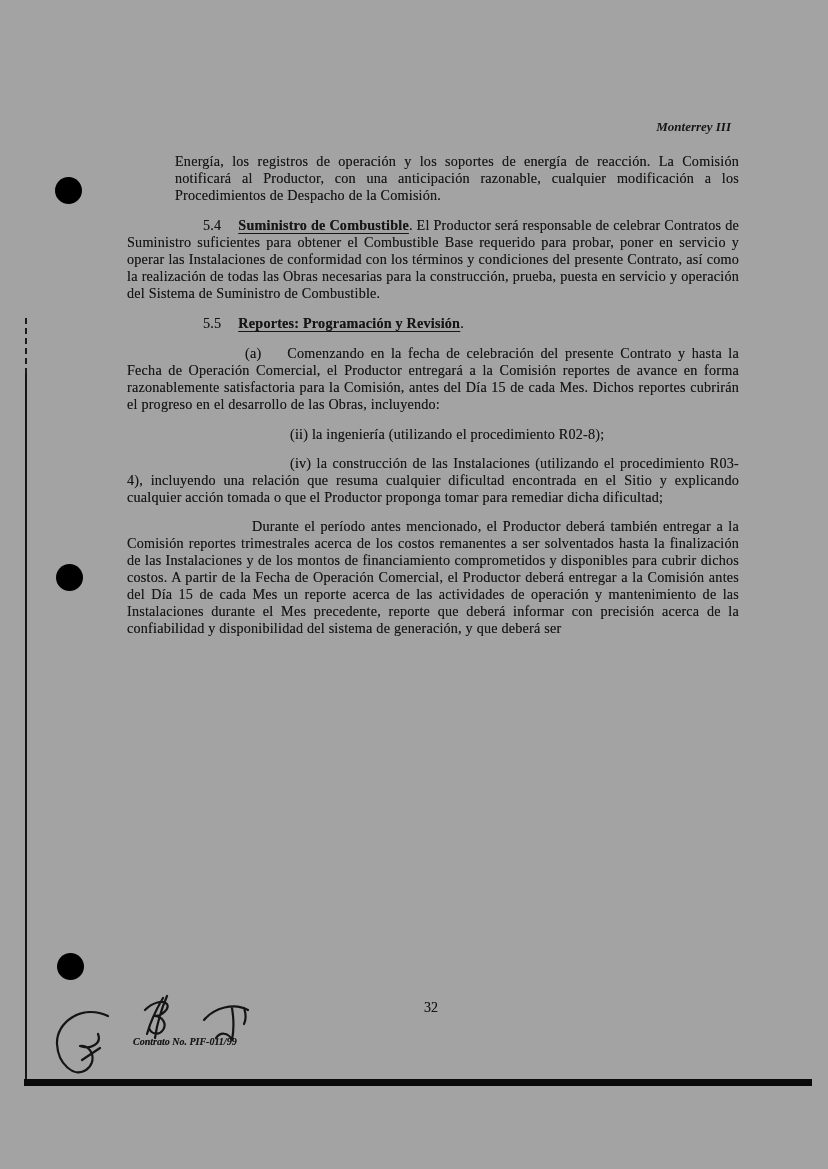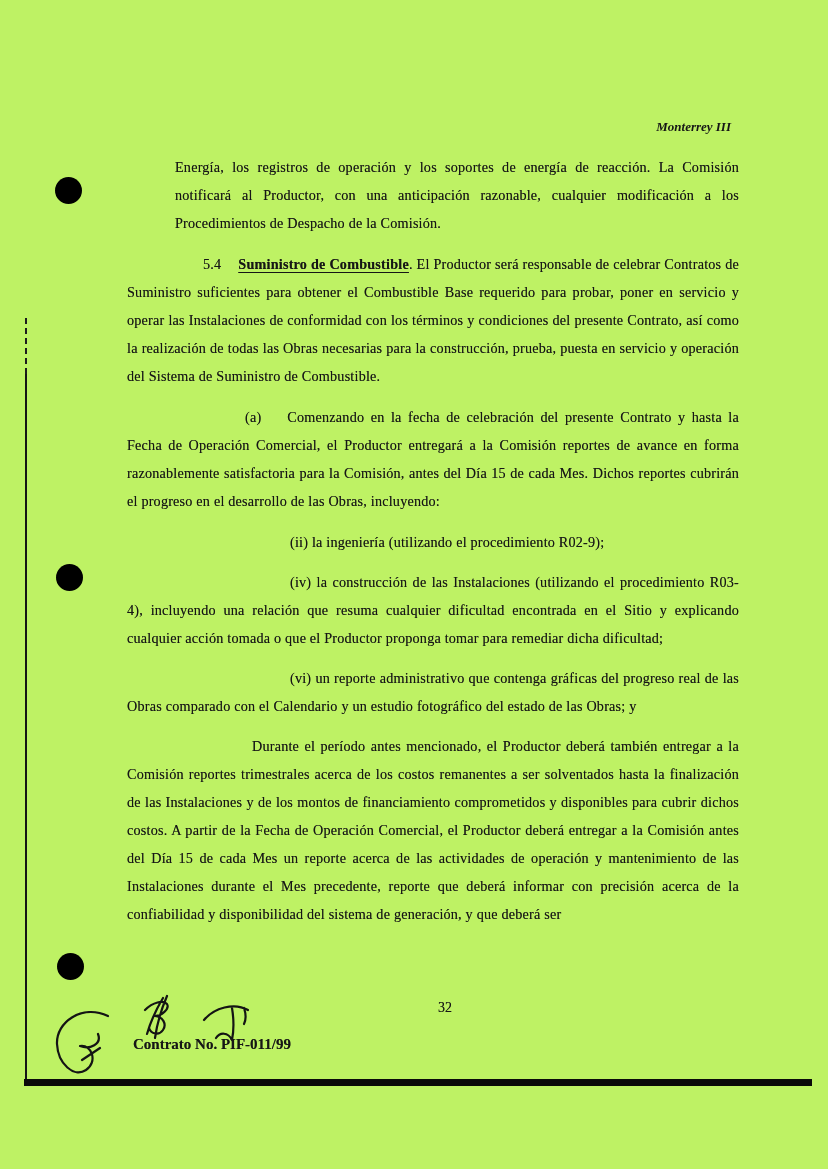--- a/index.html
+++ b/index.html
@@ -1,19 +1,19 @@
 <!DOCTYPE html>
 <html><head>
 <meta charset="utf-8">
 <style>
   html,body{margin:0;padding:0;background:#ffffff;}
   .page{
     position:relative;
     width:828px;height:1169px;
-    background:#bef264;
+    background:#a3a3a3;
     color:#161616;
     font-family:"Liberation Serif", serif;
     overflow:hidden;
   }
   
   .punch-hole{position:absolute;width:27px;height:27px;border-radius:50%;background:#000;}
   .hole-1{left:55px;top:177px;}
   .hole-2{left:56px;top:564px;}
   .hole-3{left:57px;top:953px;}
   .vline-dashed{position:absolute;left:25px;top:318px;height:56px;width:0;border-left:2px dashed #1c1c1c;}
@@ -22,43 +22,43 @@
   .squiggle{position:absolute;}
   .squiggle path{fill:none;stroke:#141414;stroke-width:2.2;stroke-linecap:round;stroke-linejoin:round;}
   
   .running-header{
     position:absolute;top:119px;right:97px;
     font-size:13px;font-weight:bold;font-style:italic;
   }
   
   .column{
     position:absolute;left:127px;top:153px;width:612px;
-    font-size:14.2px;line-height:28px;letter-spacing:0.2px;
+    font-size:14.2px;line-height:17px;letter-spacing:0.2px;
     text-align:justify;
     text-shadow:0 0 0.5px rgba(20,20,20,0.55);
   }
   .column p{margin:0 0 13px 0;}
   .p-cont{margin-left:48px !important;}
   .p-sec{text-indent:76px;}
   .p-a{text-indent:118px;}
   .p-item{text-indent:163px;margin-bottom:12px !important;}
   .p-close{text-indent:125px;margin-bottom:0 !important;}
   .sec-num{font-weight:normal;}
   .tab{display:inline-block;width:17px;}
   .tab-a{display:inline-block;width:26px;}
   .sec-head{font-weight:bold;text-decoration:underline;text-underline-offset:3px;}
   
   .page-number{
-    position:absolute;left:139px;top:1000px;width:612px;
+    position:absolute;left:125px;top:1000px;width:612px;
     text-align:center;font-size:14px;
     text-shadow:0 0 0.5px rgba(20,20,20,0.55);
   }
   .contract-number{
     position:absolute;left:133px;top:1036px;
-    font-size:15px;font-weight:bold;
+    font-size:10px;font-weight:bold;font-style:italic;
     text-shadow:0 0 0.4px rgba(20,20,20,0.5);
   }
 </style>
 </head>
 <body>
 
 <div class="page">
 
   <div class="punch-hole hole-1"></div>
   <div class="punch-hole hole-2"></div>
@@ -68,26 +68,26 @@
   <div class="hline-bottom"></div>
 
   <div class="running-header">Monterrey III</div>
 
   <div class="column">
 
     <p class="p-cont">Energía, los registros de operación y los soportes de energía de reacción. La Comisión notificará al Productor, con una anticipación razonable, cualquier modificación a los Procedimientos de Despacho de la Comisión.</p>
 
     <p class="p-sec"><span class="sec-num">5.4</span><span class="tab"></span><span class="sec-head">Suministro de Combustible</span><span>.</span> <span>El Productor será responsable de celebrar Contratos de Suministro suficientes para obtener el Combustible Base requerido para probar, poner en servicio y operar las Instalaciones de conformidad con los términos y condiciones del presente Contrato, así como la realización de todas las Obras necesarias para la construcción, prueba, puesta en servicio y operación del Sistema de Suministro de Combustible.</span></p>
 
+    <p class="p-sec"><span class="sec-num">5.5</span><span class="tab"></span><span class="sec-head">Reportes:  Programación y Revisión</span><span>.</span><span></span></p>
 
     <p class="p-a"><span>(a)</span><span class="tab-a"></span><span>Comenzando en la fecha de celebración del presente Contrato y hasta la Fecha de Operación Comercial, el Productor entregará a la Comisión reportes de avance en forma razonablemente satisfactoria para la Comisión, antes del Día 15 de cada Mes.  Dichos reportes cubrirán el progreso en el desarrollo de las Obras, incluyendo:</span></p>
 
-    <p class="p-item">(ii) la ingeniería (utilizando el procedimiento R02-9);</p>
+    <p class="p-item">(ii) la ingeniería (utilizando el procedimiento R02-8);</p>
     <p class="p-item">(iv) la construcción de las Instalaciones (utilizando el procedimiento R03-4), incluyendo una relación que resuma cualquier dificultad encontrada en el Sitio y explicando cualquier acción tomada o que el Productor proponga tomar para remediar dicha dificultad;</p>
-    <p class="p-item">(vi) un reporte administrativo que contenga gráficas del progreso real de las Obras comparado con el Calendario y un estudio fotográfico del estado de las Obras; y</p>
 
     <p class="p-close">Durante el período antes mencionado, el Productor deberá también entregar a la Comisión reportes trimestrales acerca de los costos remanentes a ser solventados hasta la finalización de las Instalaciones y de los montos de financiamiento comprometidos y disponibles para cubrir dichos costos.  A partir de la Fecha de Operación Comercial, el Productor deberá entregar a la Comisión antes del Día 15 de cada Mes un reporte acerca de las actividades de operación y mantenimiento de las Instalaciones durante el Mes precedente, reporte que deberá informar con precisión acerca de la confiabilidad y disponibilidad del sistema de generación, y que deberá ser</p>
   </div>
 
   <div class="page-number">32</div>
 
   <svg class="squiggle" style="left:48px;top:1008px;" width="80" height="70" viewBox="0 0 80 70">
     <path d="M60 8 C34 -4 8 14 9 36 C10 56 26 70 38 62 C50 54 44 36 32 38 C42 42 54 36 50 26 M34 52 L52 40"></path>
   </svg>
 

